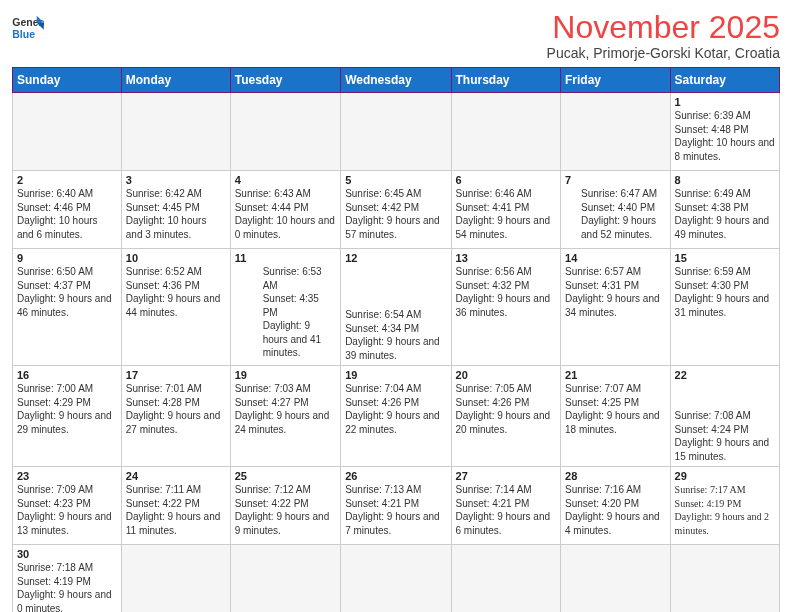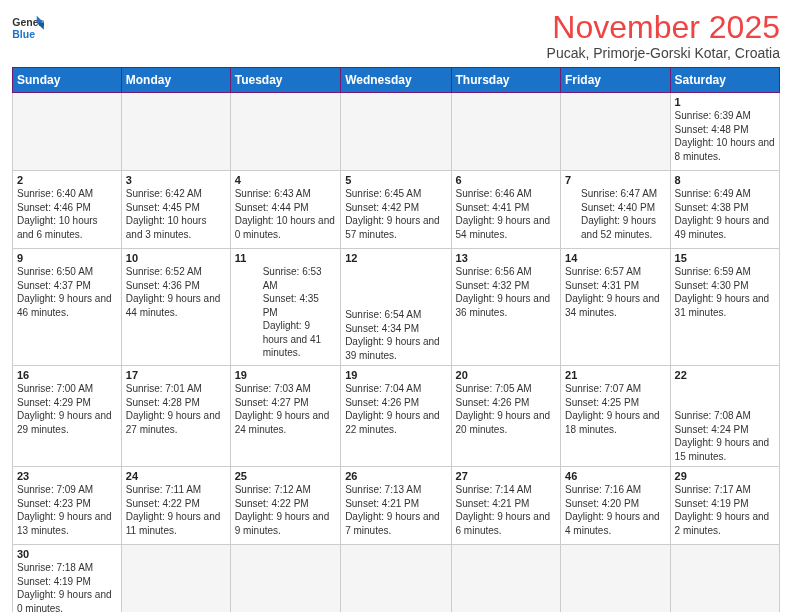--- a/index.html
+++ b/index.html
@@ -292,28 +292,28 @@
 Sunset: 4:21 PM
 Daylight: 9 hours and 7 minutes.</div>
           </td>
           <td>
             <span class="day-num">27</span>
             <div class="day-info" style="white-space: pre-line;">Sunrise: 7:14 AM
 Sunset: 4:21 PM
 Daylight: 9 hours and 6 minutes.</div>
           </td>
           <td>
-            <span class="day-num">46</span>
+            <span class="day-num">28</span>
             <div class="day-info" style="white-space: pre-line;">Sunrise: 7:16 AM
 Sunset: 4:20 PM
 Daylight: 9 hours and 4 minutes.</div>
           </td>
           <td>
             <span class="day-num">29</span>
-            <div class="day-info" style="white-space: pre-line;">Sunrise: 7:17 AM
+            <div class="day-info" style="white-space: pre-line; font-family: Liberation Serif, serif;">Sunrise: 7:17 AM
 Sunset: 4:19 PM
 Daylight: 9 hours and 2 minutes.</div>
           </td>
         </tr>
         <tr class="last-row">
           <td>
             <span class="day-num">30</span>
             <div class="day-info" style="white-space: pre-line;">Sunrise: 7:18 AM
 Sunset: 4:19 PM
 Daylight: 9 hours and 0 minutes.</div>

